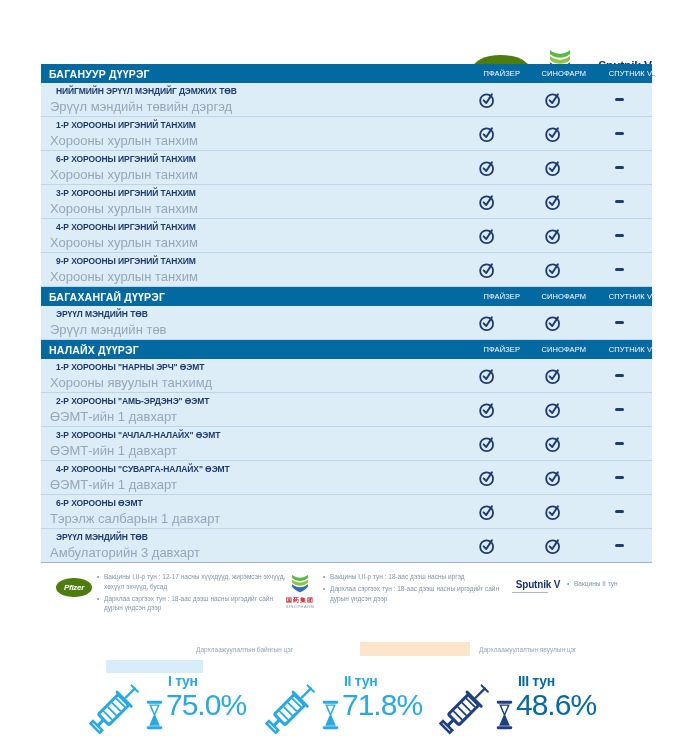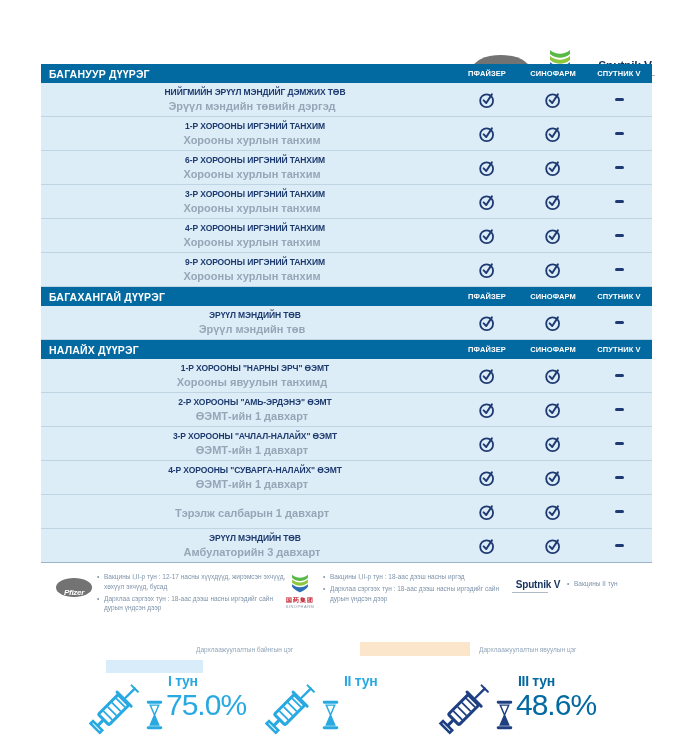--- a/index.html
+++ b/index.html
@@ -1,41 +1,41 @@
 <!DOCTYPE html>
 <html><head>
 <meta charset="utf-8">
 <style>
   html,body{margin:0;padding:0;background:#fff;}
   .page{position:relative;width:693px;height:750px;background:#ffffff;overflow:hidden;
         font-family:"Liberation Sans", sans-serif;}
 
   
   .brand-row{position:absolute;top:24px;left:0;width:693px;height:40px;}
-  .pfizer-oval{position:absolute;left:472px;top:31px;width:58px;height:29px;background:#737373;
-               border-radius:50%;display:flex;align-items:flex-end;justify-content:center;}
+  .pfizer-oval{position:absolute;left:472px;top:31px;width:58px;height:29px;background:#4d7c0f;
+               border-radius:50%;display:flex;align-items:center;justify-content:center;}
   .pfizer-oval span{color:#fff;font-weight:bold;font-style:italic;font-size:13px;letter-spacing:-0.3px;}
   .sino-top{position:absolute;left:543px;top:25px;width:34px;text-align:center;}
   .sino-cn{font-size:6px;color:#c21f2c;font-weight:bold;letter-spacing:1px;line-height:7px;}
   .sino-sub{font-size:4px;color:#8a97a5;letter-spacing:0.5px;line-height:5px;}
   .sputnik-top{position:absolute;left:595px;top:35px;width:60px;}
   .sputnik-word{font-size:12px;font-weight:bold;color:#17345e;letter-spacing:-0.2px;text-align:center;}
   .sputnik-lines i{display:block;height:1px;background:#aeb9c6;margin-top:2px;}
   .sputnik-lines i:last-child{width:70%;}
 
   
   .vtable{position:absolute;left:41px;top:64px;width:611px;}
   .section-header{display:flex;align-items:center;background:#0369a1;height:19px;}
   .section-title{flex:1;padding-left:8px;font-size:10.5px;font-weight:bold;color:#fff;letter-spacing:0.2px;}
-  .col-label{width:66px;text-align:center;font-size:7.5px;font-weight:bold;color:#fff;letter-spacing:0.1px;}
-  .t-row{display:flex;align-items:center;background:#ddedf8;height:33px;border-bottom:1px solid #bfd5e4;text-align:center;}
+  .col-label{width:66px;text-align:right;font-size:7.5px;font-weight:normal;color:#fff;letter-spacing:0.1px;}
+  .t-row{display:flex;align-items:center;background:#ddedf8;height:33px;border-bottom:1px solid #bfd5e4;}
   .t-row:last-child{border-bottom:1px solid #9db4c8;}
   .row-main{flex:1;padding-left:9px;min-width:0;}
   .row-name{font-size:8.5px;font-weight:bold;color:#1c3a6e;letter-spacing:-0.1px;margin-left:6px;}
-  .row-loc{font-size:11px;color:#97a6b6;margin-top:3px;font-weight:bold;}
+  .row-loc{font-size:13px;color:#97a6b6;margin-top:3px;}
   .cell{width:66px;display:flex;align-items:center;justify-content:center;}
   .dash{width:9px;height:3px;background:#1e3a72;border-radius:2px;}
 
   
   .foot{position:absolute;font-size:6.5px;color:#7f94aa;}
   .foot ul{margin:0;padding:0 0 0 8px;list-style:none;}
   .foot li{position:relative;line-height:1.5;margin-bottom:2px;}
   .foot li:before{content:"\2022";position:absolute;left:-7px;color:#7f94aa;}
   .pfizer-oval.small{left:56px;top:578px;width:36px;height:19px;}
   .pfizer-oval.small span{font-size:8px;}
@@ -336,20 +336,21 @@
             <circle cx="11.5" cy="13" r="8.6" fill="none" stroke="#1e3a72" stroke-width="2.4"></circle>
             <path d="M7.5 12.5 L11 16 L18.5 4.5" fill="none" stroke="#1e3a72" stroke-width="2.6" stroke-linecap="round" stroke-linejoin="round"></path>
           </svg>
         </div>
         <div class="cell">
           <span class="dash"></span>
         </div>
       </div>
       <div class="t-row">
         <div class="row-main">
+          <div class="row-name">6-Р ХОРООНЫ ӨЭМТ</div>
           <div class="row-loc">Тэрэлж салбарын 1 давхарт</div>
         </div>
         <div class="cell">
           <svg width="18" height="18" viewBox="0 0 24 24">
             <circle cx="11.5" cy="13" r="8.6" fill="none" stroke="#1e3a72" stroke-width="2.4"></circle>
             <path d="M7.5 12.5 L11 16 L18.5 4.5" fill="none" stroke="#1e3a72" stroke-width="2.6" stroke-linecap="round" stroke-linejoin="round"></path>
           </svg>
         </div>
         <div class="cell">
           <svg width="18" height="18" viewBox="0 0 24 24">
@@ -458,20 +459,21 @@
             <path d="M13 35.5 H7" stroke-width="3"></path>
             <rect x="3" y="29" width="3.5" height="13" stroke-width="2.6"></rect>
           </g>
         </svg></span>
     <span class="hg"><svg width="17" height="32" viewBox="0 0 24 42">
           <path d="M3 3 H21 M3 39 H21" stroke="#29a9e1" stroke-width="4" stroke-linecap="round" fill="none"></path>
           <path d="M6 7 L18 7 L12 21 Z" stroke="#29a9e1" stroke-width="2" fill="none"></path>
           <path d="M6 35 L18 35 L12 21 Z" stroke="#29a9e1" stroke-width="2" fill="#29a9e1"></path>
         </svg></span>
     <div class="stat-label">II тун</div>
+    <div class="stat-value">71.8%</div>
   </div>
   <div class="stat stat-3 dark">
     <span class="syr"><svg width="64" height="64" viewBox="0 0 64 64">
           <g fill="none" stroke="#1e3f82" stroke-linecap="round" transform="rotate(-45 32 36)">
             <rect x="15" y="28" width="28" height="15" rx="1.5" stroke-width="3"></rect>
             <path d="M21 30 V41 M27 30 V41 M33 30 V41 M39 30 V41" stroke-width="1.8"></path>
             <path d="M44 25.5 V45.5" stroke-width="3"></path>
             <path d="M46 35.5 H59" stroke-width="2.4"></path>
             <path d="M59 31 V40" stroke-width="2"></path>
             <path d="M13 35.5 H7" stroke-width="3"></path>

